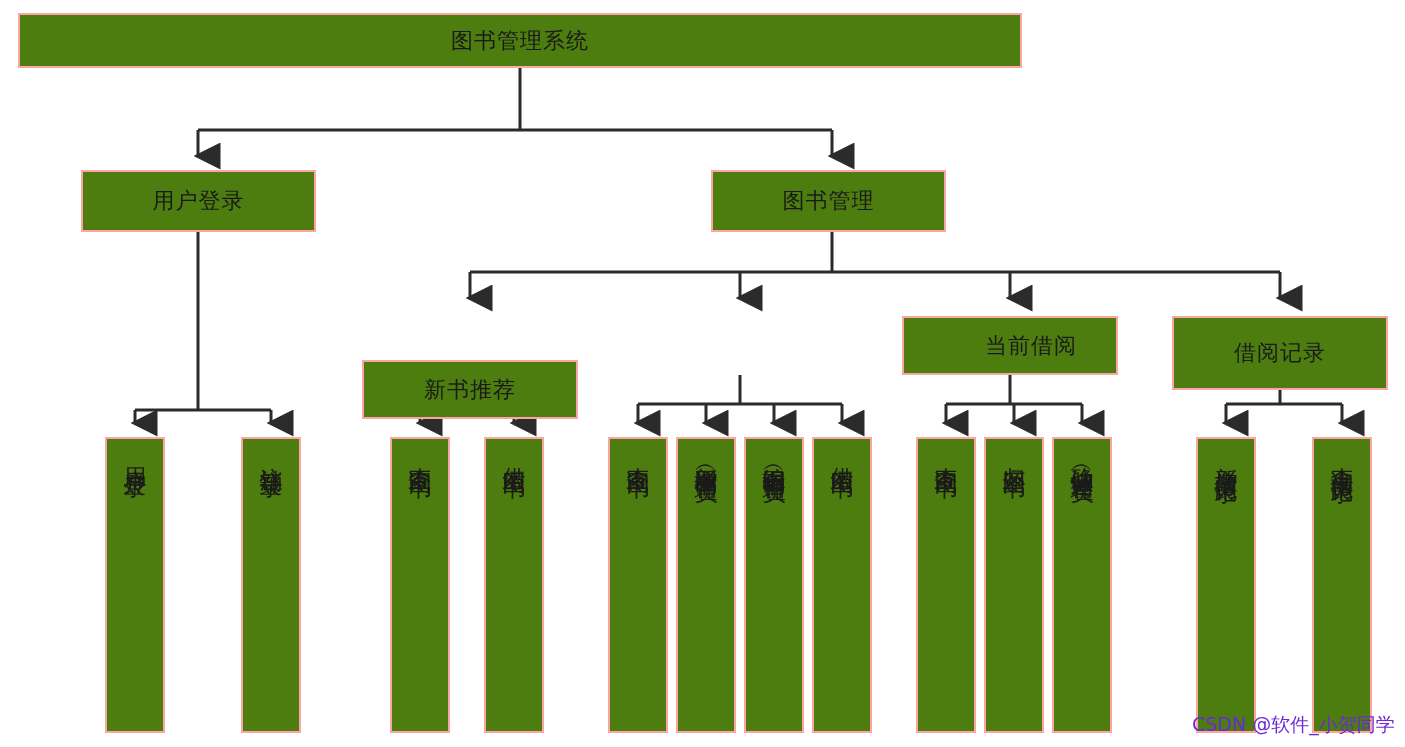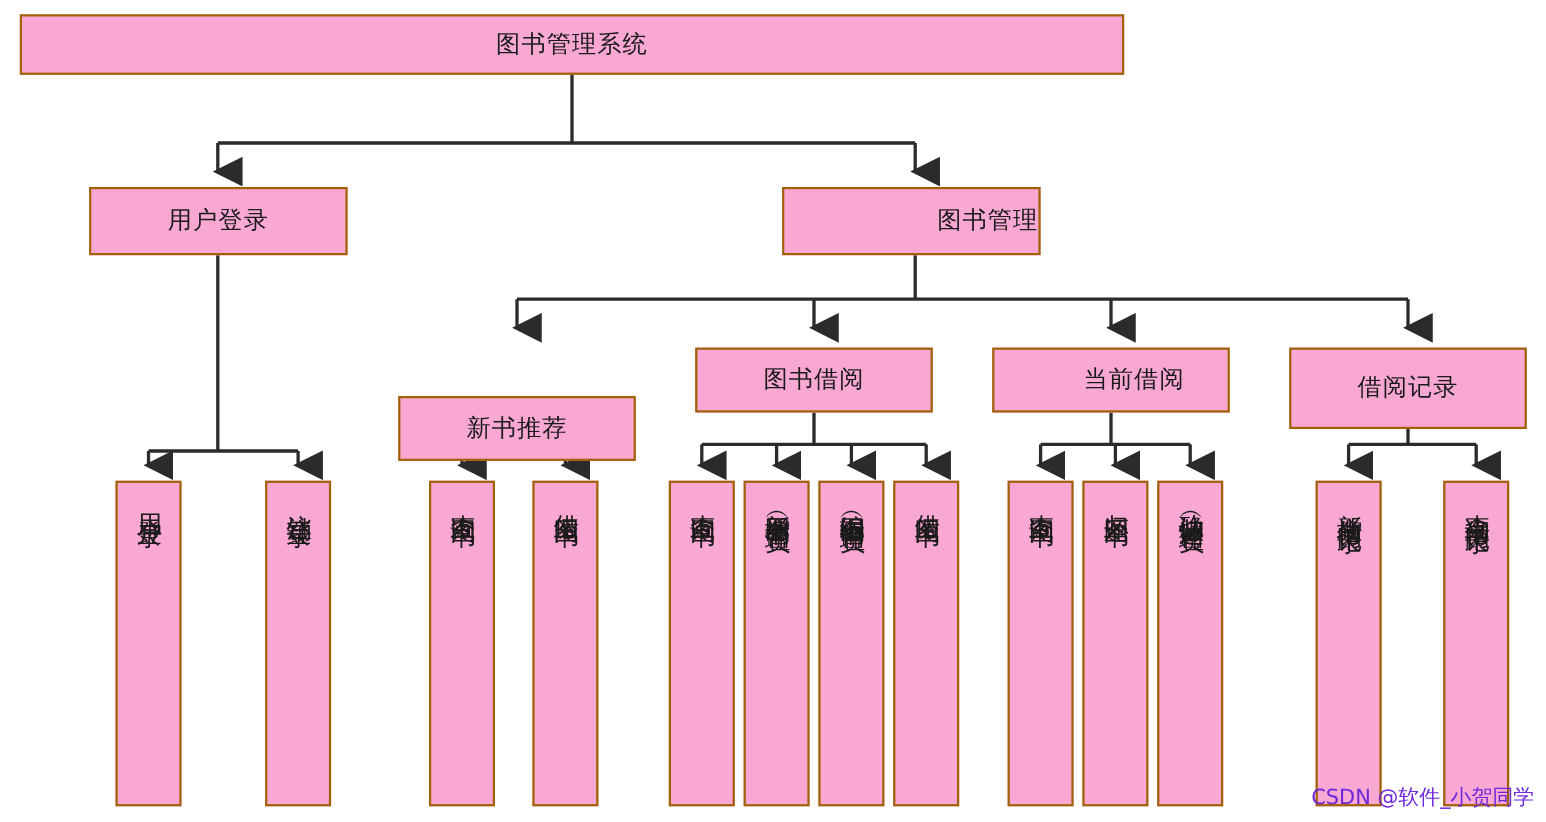--- a/index.html
+++ b/index.html
@@ -19,22 +19,22 @@
     position: absolute;
     left: 0;
     top: 0;
     width: 1405px;
     height: 747px;
     pointer-events: none;
   }
   .node {
     position: absolute;
     box-sizing: border-box;
-    border: 2px solid #a16207;
-    background: #f9a8d4;
+    border: 2px solid #fca5a5;
+    background: #4d7c0f;
     display: flex;
     align-items: center;
     justify-content: center;
     color: #1a1a1a;
   }
   .node .label {
     display: block;
     text-align: center;
     line-height: 1.15;
   }
@@ -128,30 +128,27 @@
     </g>
   </svg>
 
   <div class="node horiz" style="left:18px; top:13px; width:1004px; height:55px;">
     <span class="label">图书管理系统</span>
   </div>
 
   <div class="node horiz" style="left:81px; top:170px; width:235px; height:62px;">
     <span class="label">用户登录</span>
   </div>
-  <div class="node horiz" style="left:711px; top:170px; width:235px; height:62px;justify-content:flex-end;">
+  <div class="node horiz" style="left:711px; top:170px; width:235px; height:62px;">
     <span class="label">图书管理</span>
   </div>
 
   <div class="node horiz" style="left:362px; top:316px; width:216px; height:59px;margin-top:44px;">
     <span class="label">新书推荐</span>
   </div>
-  <div class="node horiz" style="left:632px; top:316px; width:216px; height:59px;">
-    <span class="label">图书借阅</span>
-  </div>
   <div class="node horiz" style="left:902px; top:316px; width:216px; height:59px;padding-left:42px;">
     <span class="label">当前借阅</span>
   </div>
   <div class="node horiz" style="left:1172px; top:316px; width:216px; height:74px;">
     <span class="label">借阅记录</span>
   </div>
 
   <div class="node vert" style="left:105px; top:437px; width:60px; height:296px;">
     <span class="label">用户登录</span>
   </div>

